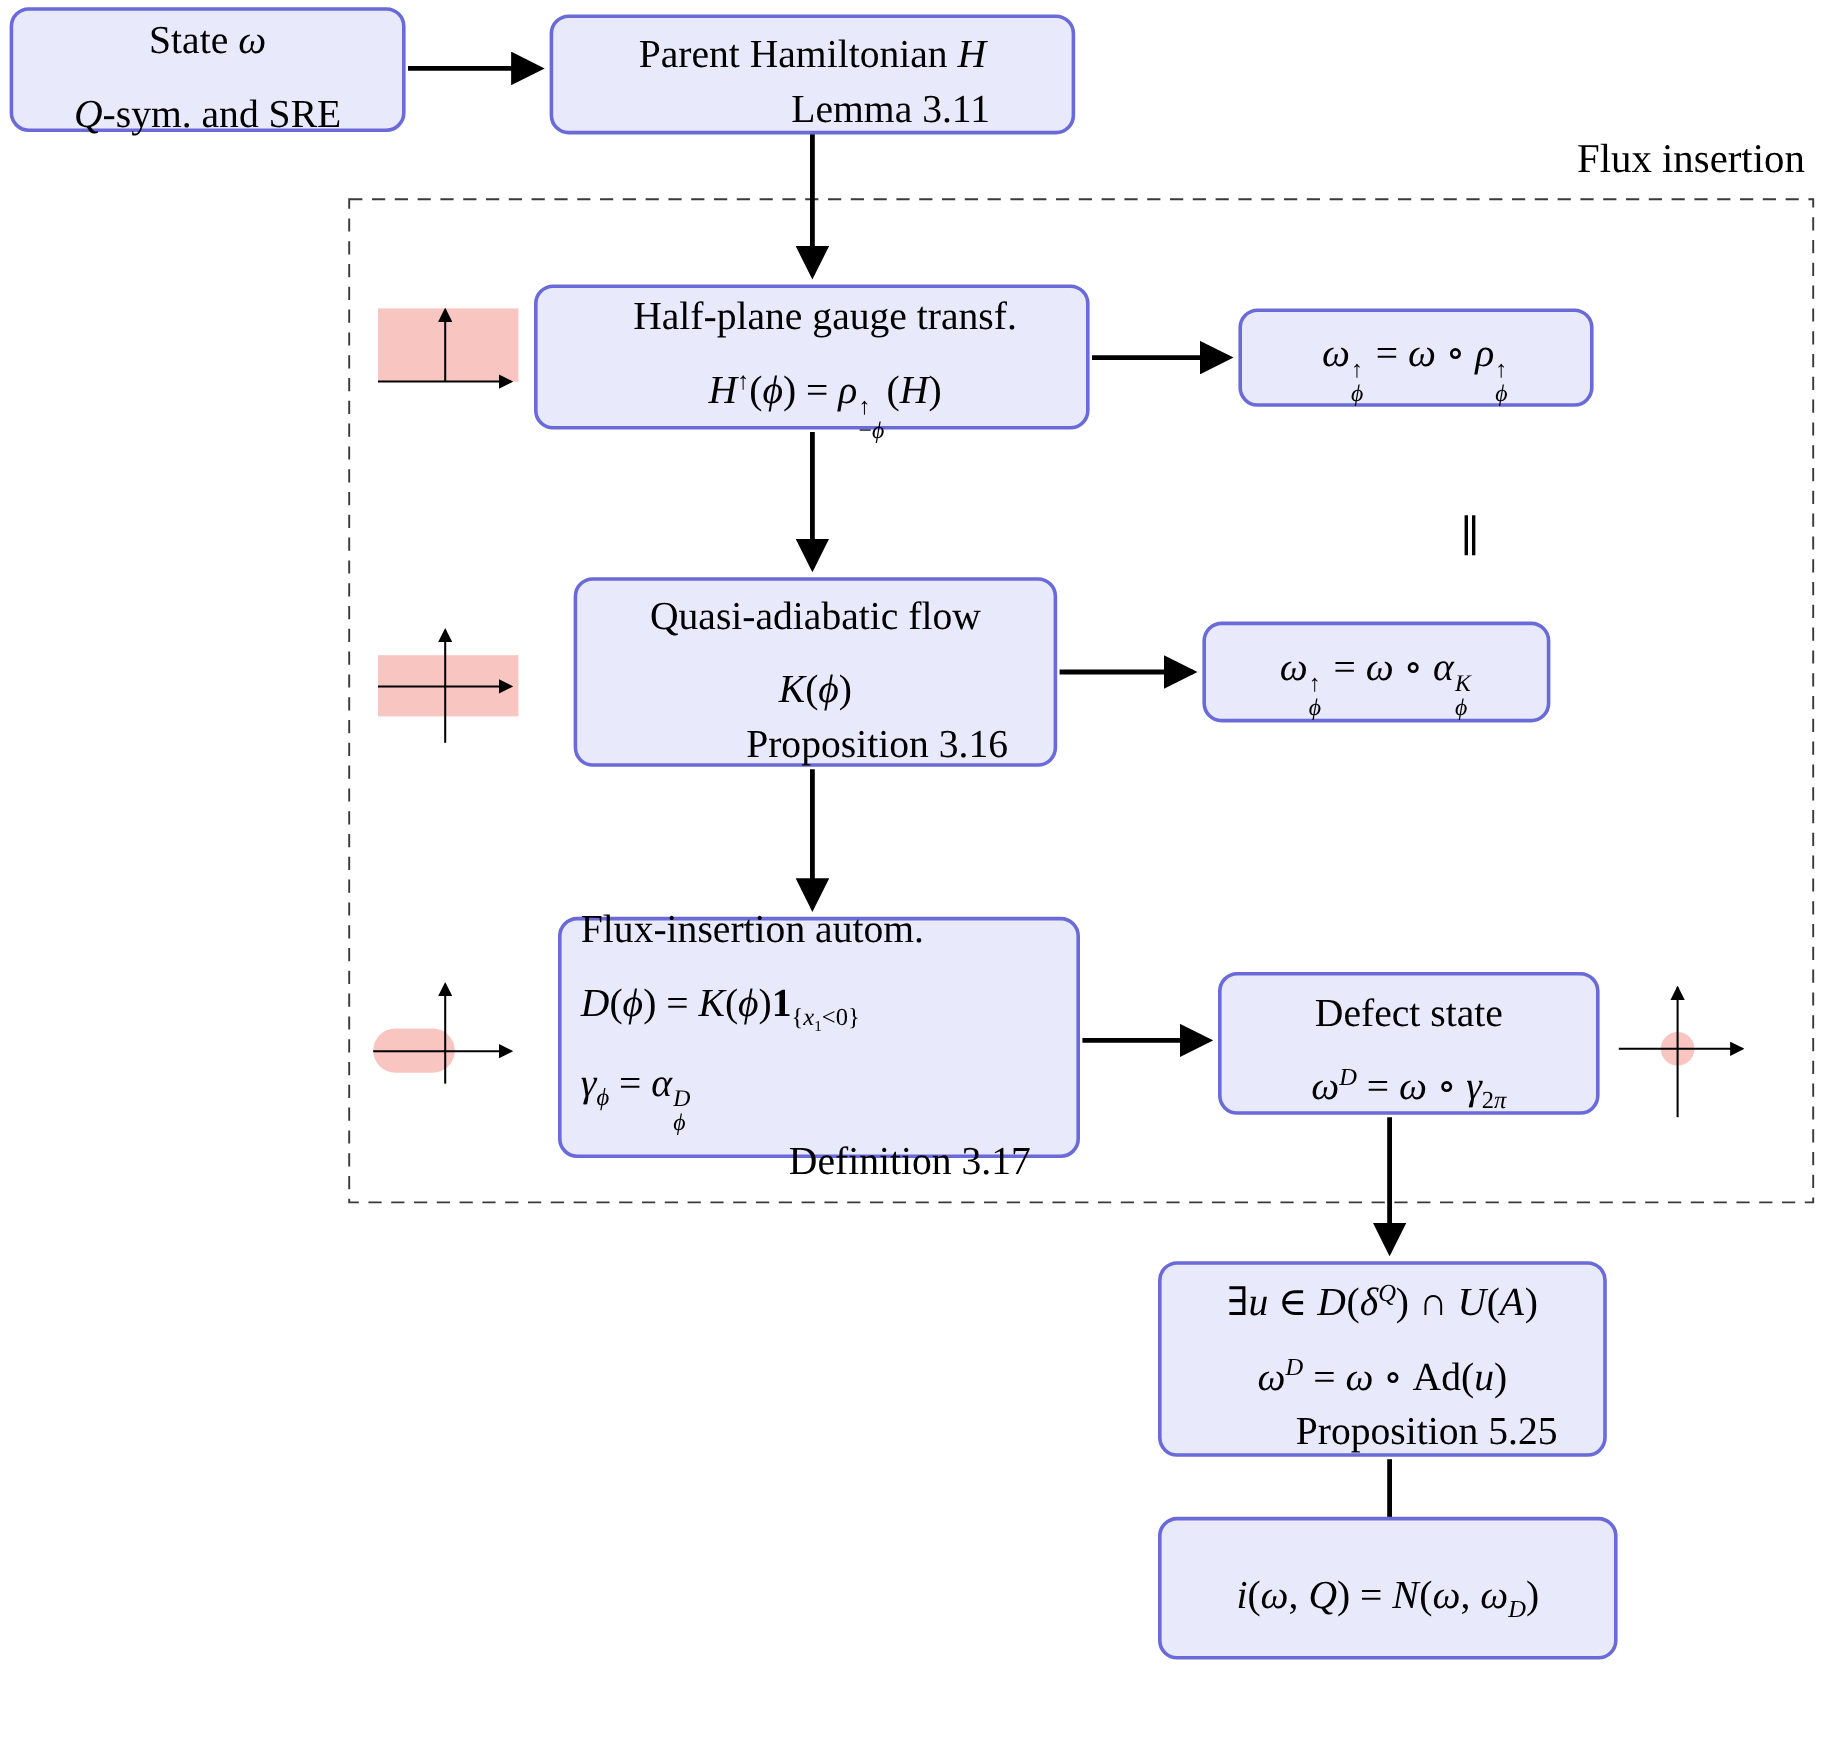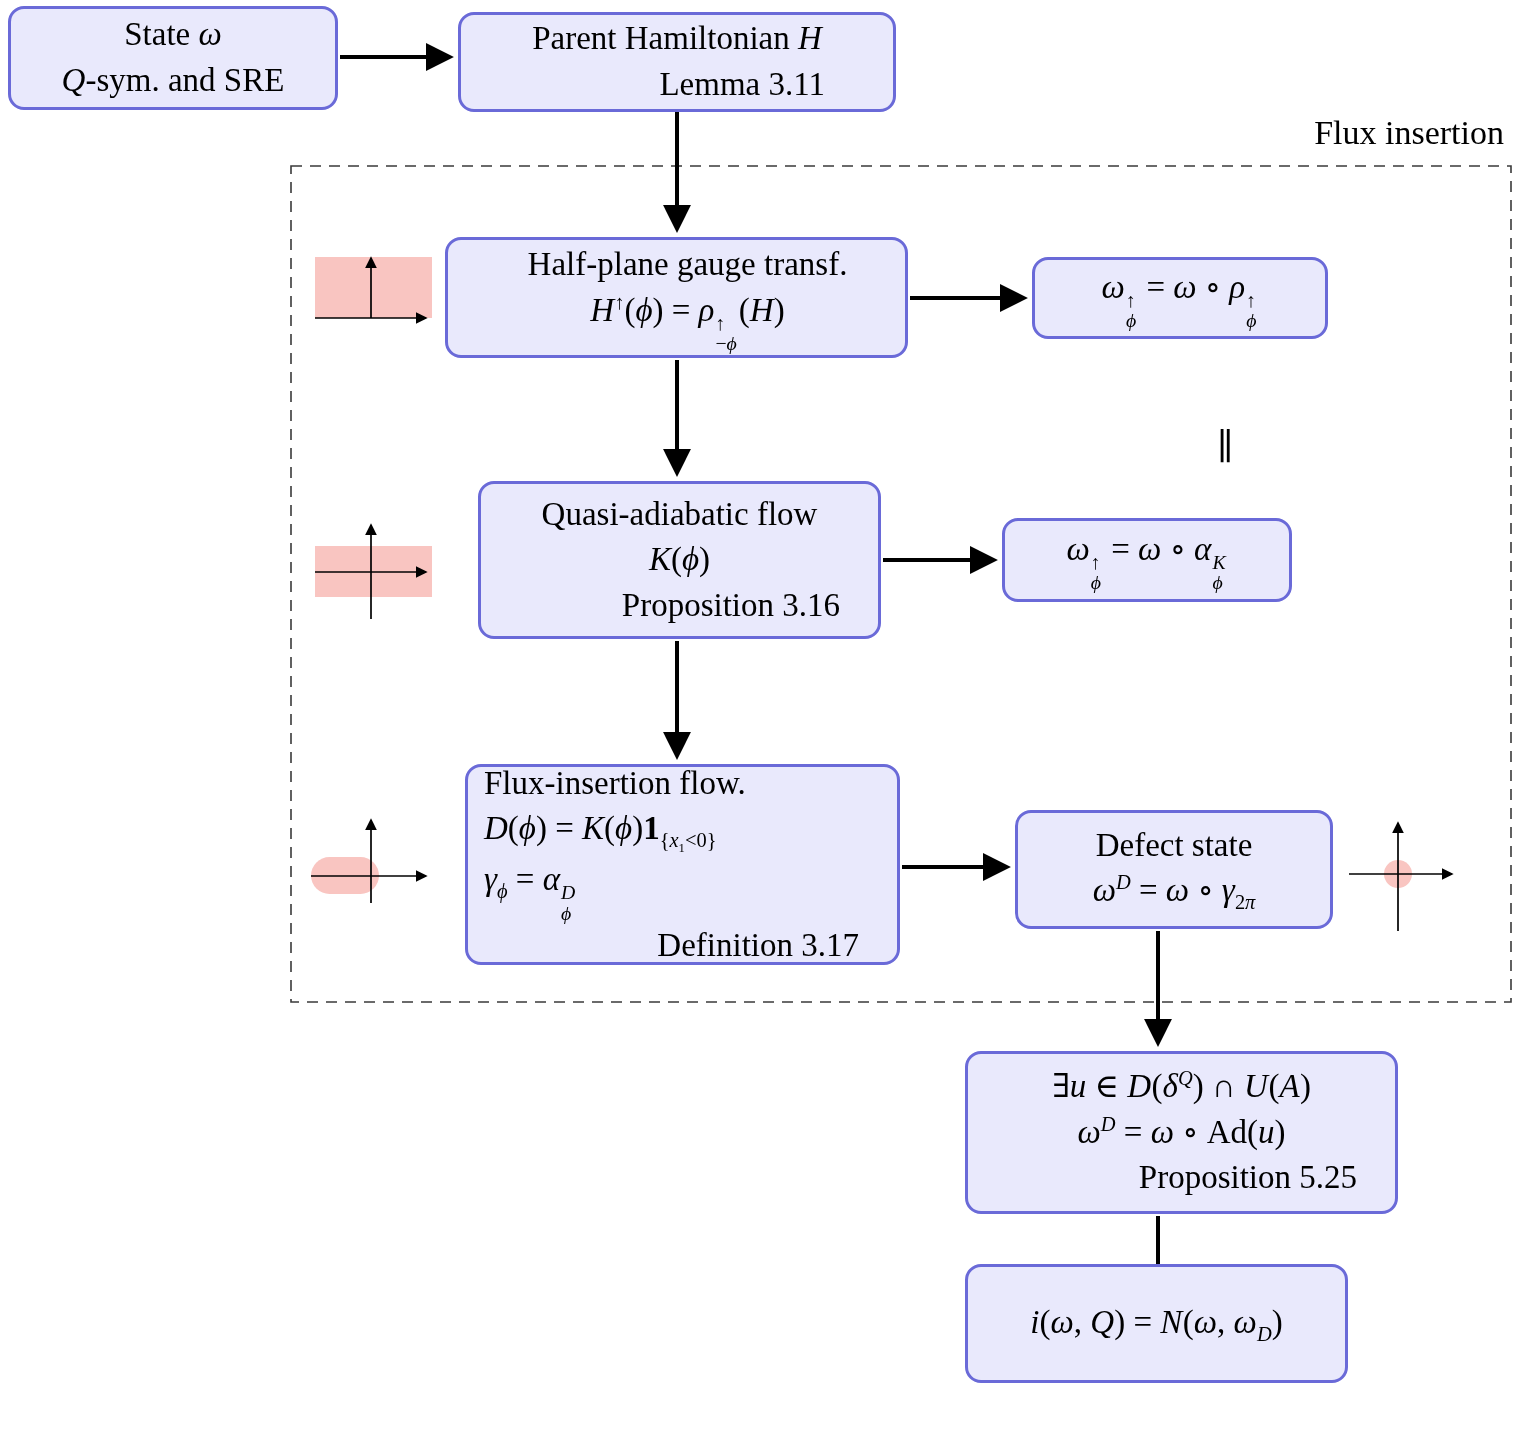--- a/index.html
+++ b/index.html
@@ -9,21 +9,21 @@
     overflow:hidden;
   }
   .layer{position:absolute;left:0;top:0;z-index:0;}
   .box{
     position:absolute;z-index:2;box-sizing:border-box;
     background:#e9e9fc;border:3px solid #6a6ad8;border-radius:16px;
     display:flex;flex-direction:column;justify-content:center;align-items:center;
     font-size:33px;line-height:1.38;text-align:center;padding:2px 10px;
   }
   .box.alignleft{align-items:flex-start;text-align:left;padding-left:16px;}
-  .bline{white-space:nowrap;}
+  .bline{white-space:nowrap;margin-top:16px;}
   .ref{width:100%;text-align:right;padding-right:28px;box-sizing:border-box;white-space:nowrap;}
   #box-parent .ref{padding-right:58px;}
   sup,sub{font-size:62%;}
   .ss{
     display:inline-flex;flex-direction:column;align-items:flex-start;
     font-size:60%;line-height:1.02;vertical-align:-0.45em;margin:0 2px 0 1px;
   }
   .one{font-weight:bold;}
   .scr{letter-spacing:0.5px;}
   .floating-label{position:absolute;z-index:2;white-space:nowrap;}
@@ -126,35 +126,35 @@
   <div class="bline"><i>ω</i><span class="ss">
         <span class="u">↑</span>
         <span class="d"><i>ϕ</i></span>
       </span> = <i>ω</i> ∘ <i>α</i><span class="ss">
         <span class="u"><i>K</i></span>
         <span class="d"><i>ϕ</i></span>
       </span></div>
 </div>
 
 <div class="box alignleft" id="box-fluxautom" style="left:465px;top:764px;width:435px;height:201px;">
-  <div class="bline">Flux-insertion flow.</div>
+  <div class="bline">Flux-insertion autom.</div>
   <div class="bline"><i>D</i>(<i>ϕ</i>) = <i>K</i>(<i>ϕ</i>)<span class="one">1</span><sub>{<i>x</i><sub>1</sub>&lt;0}</sub></div>
   <div class="bline"><i>γ</i><sub><i>ϕ</i></sub> = <i>α</i><span class="ss">
         <span class="u"><i>D</i></span>
         <span class="d"><i>ϕ</i></span>
       </span></div>
   <div class="ref">Definition 3.17</div>
 </div>
 
 <div class="box" id="box-defect" style="left:1015px;top:810px;width:318px;height:119px;align-items:center;">
   <div class="bline">Defect state</div>
   <div class="bline"><i>ω</i><sup><i>D</i></sup> = <i>ω</i> ∘ <i>γ</i><sub>2<i>π</i></sub></div>
 </div>
 
-<div class="box" id="box-exists" style="left:965px;top:1051px;width:433px;height:163px;">
+<div class="box" id="box-exists" style="left:965px;top:1051px;width:374px;height:163px;">
   <div class="bline">∃<i>u</i> ∈ <i class="scr">D</i>(<i>δ</i><sup><i>Q</i></sup>) ∩ <i class="scr">U</i>(<i class="scr">A</i>)</div>
   <div class="bline"><i>ω</i><sup><i>D</i></sup> = <i>ω</i> ∘ Ad(<i>u</i>)</div>
   <div class="ref">Proposition 5.25</div>
 </div>
 
 <div class="box" id="box-index" style="left:965px;top:1264px;width:383px;height:119px;">
   <div class="bline"><i>i</i>(<i>ω</i>, <i>Q</i>) = <i class="scr">N</i>(<i>ω</i>, <i>ω</i><sub><i>D</i></sub>)</div>
 </div>
 
 </body></html>

